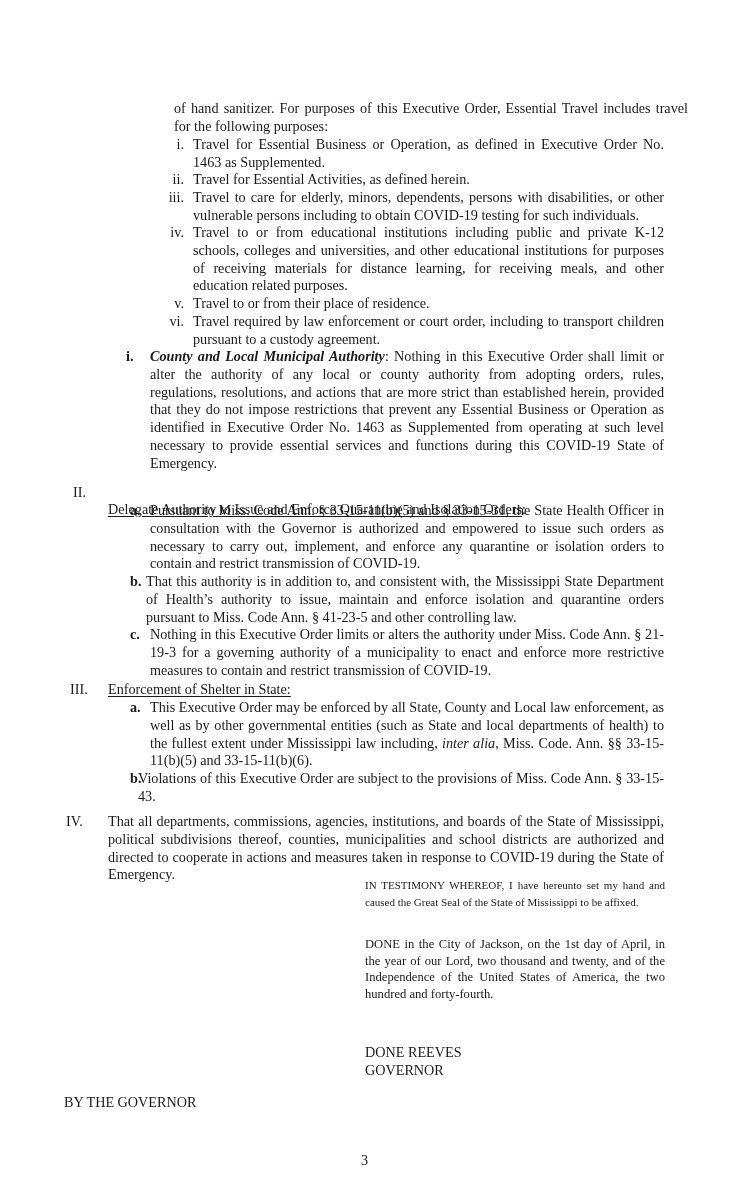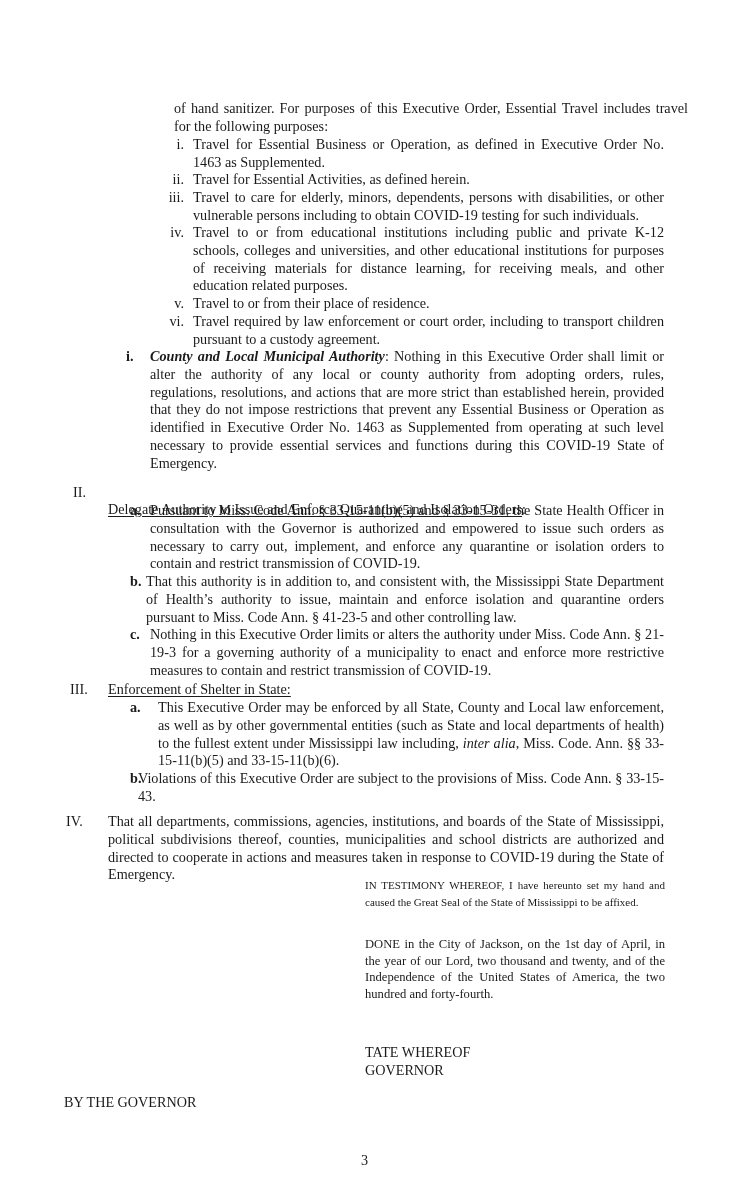--- a/index.html
+++ b/index.html
@@ -76,36 +76,36 @@
 </div>
 
 <div class="blk" style="left:70px; top:681px; width:594px;">
   <span style="position:absolute; left:0;">III.</span>
   <div style="margin-left:38px;">
     <span class="u">Enforcement of Shelter in State:</span>
   </div>
 </div>
 <div class="blk" style="left:130px; top:699px; width:534px;">
   <span class="mk-b" style="position:absolute; left:0;">a.</span>
-  <div class="just" style="margin-left:28px;"><span>This Executive Order may be enforced by all State, County and Local law enforcement, as well as by other governmental entities (such as State and local departments of health) to the fullest extent under Mississippi law including, </span><span class="it">inter alia</span><span>, Miss. Code. Ann. §§ 33-15-11(b)(5) and 33-15-11(b)(6).</span></div>
+  <div class="just" style="margin-left:20px;"><span>This Executive Order may be enforced by all State, County and Local law enforcement, as well as by other governmental entities (such as State and local departments of health) to the fullest extent under Mississippi law including, </span><span class="it">inter alia</span><span>, Miss. Code. Ann. §§ 33-15-11(b)(5) and 33-15-11(b)(6).</span></div>
 </div>
 <div class="blk" style="left:130px; top:770px; width:534px;">
   <span class="mk-b" style="position:absolute; left:0;">b.</span>
   <div class="just" style="margin-left:8px;">Violations of this Executive Order are subject to the provisions of Miss. Code Ann. § 33-15-43.</div>
 </div>
 
 <div class="blk" style="left:66px; top:813px; width:598px;">
   <span style="position:absolute; left:0;">IV.</span>
   <div class="just" style="margin-left:42px;">That all departments, commissions, agencies, institutions, and boards of the State of Mississippi, political subdivisions thereof, counties, municipalities and school districts are authorized and directed to cooperate in actions and measures taken in response to COVID-19 during the State of Emergency.</div>
 </div>
 
 <div class="blk just" style="left:365px; top:877px; width:300px; font-size:11px; line-height:16.6px;">IN TESTIMONY WHEREOF, I have hereunto set my hand and caused the Great Seal of the State of Mississippi to be affixed.</div>
 
 <div class="blk just" style="left:365px; top:936px; width:300px; font-size:12.6px; line-height:16.6px;">DONE in the City of Jackson, on the 1st day of April, in the year of our Lord, two thousand and twenty, and of the Independence of the United States of America, the two hundred and forty-fourth.</div>
 
 <div class="blk" style="left:365px; top:1044px;">
-  <div>TATE WHEREOF</div>
+  <div>DONE REEVES</div>
   <div>GOVERNOR</div>
 </div>
 
 <div class="blk" style="left:64px; top:1094px;">BY THE GOVERNOR</div>
 
 <div class="pageno">3</div>
 
 </body></html>

